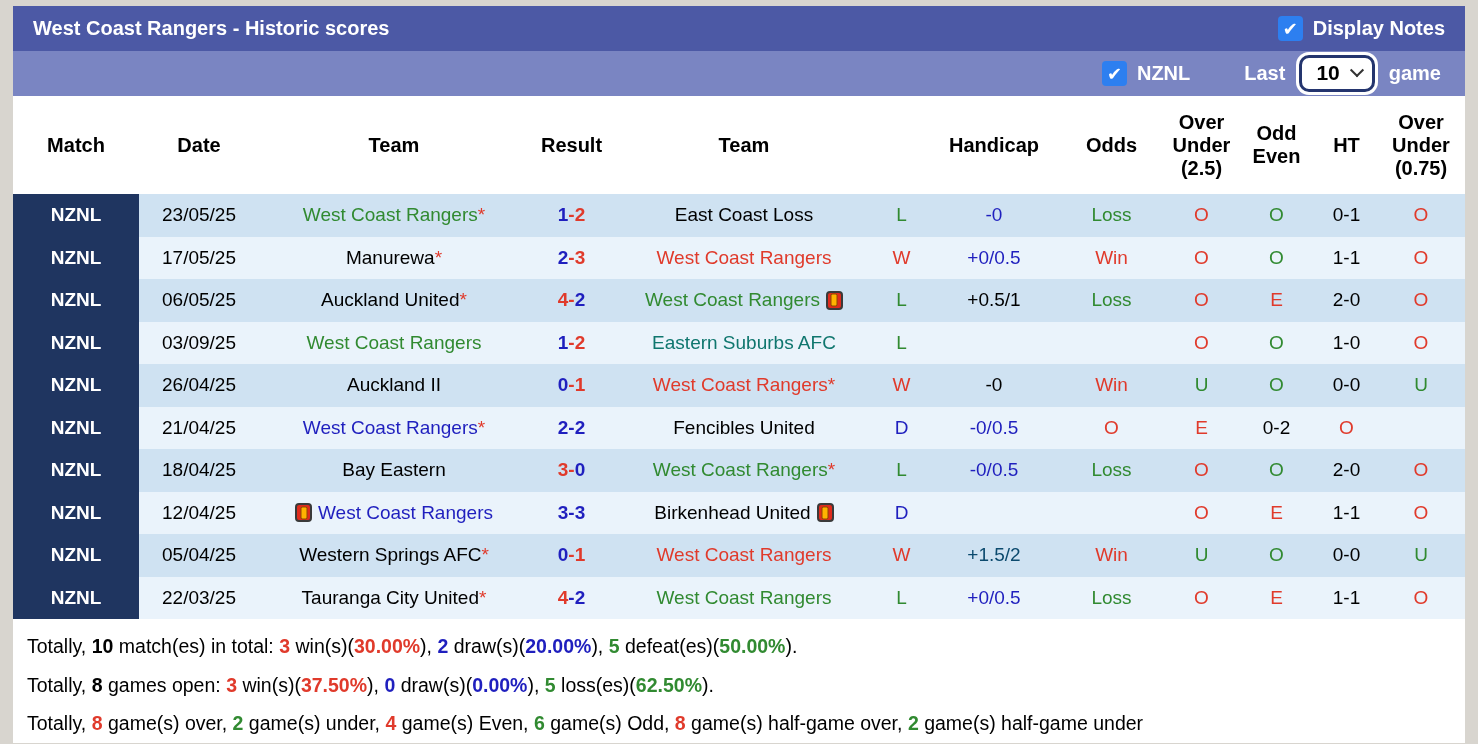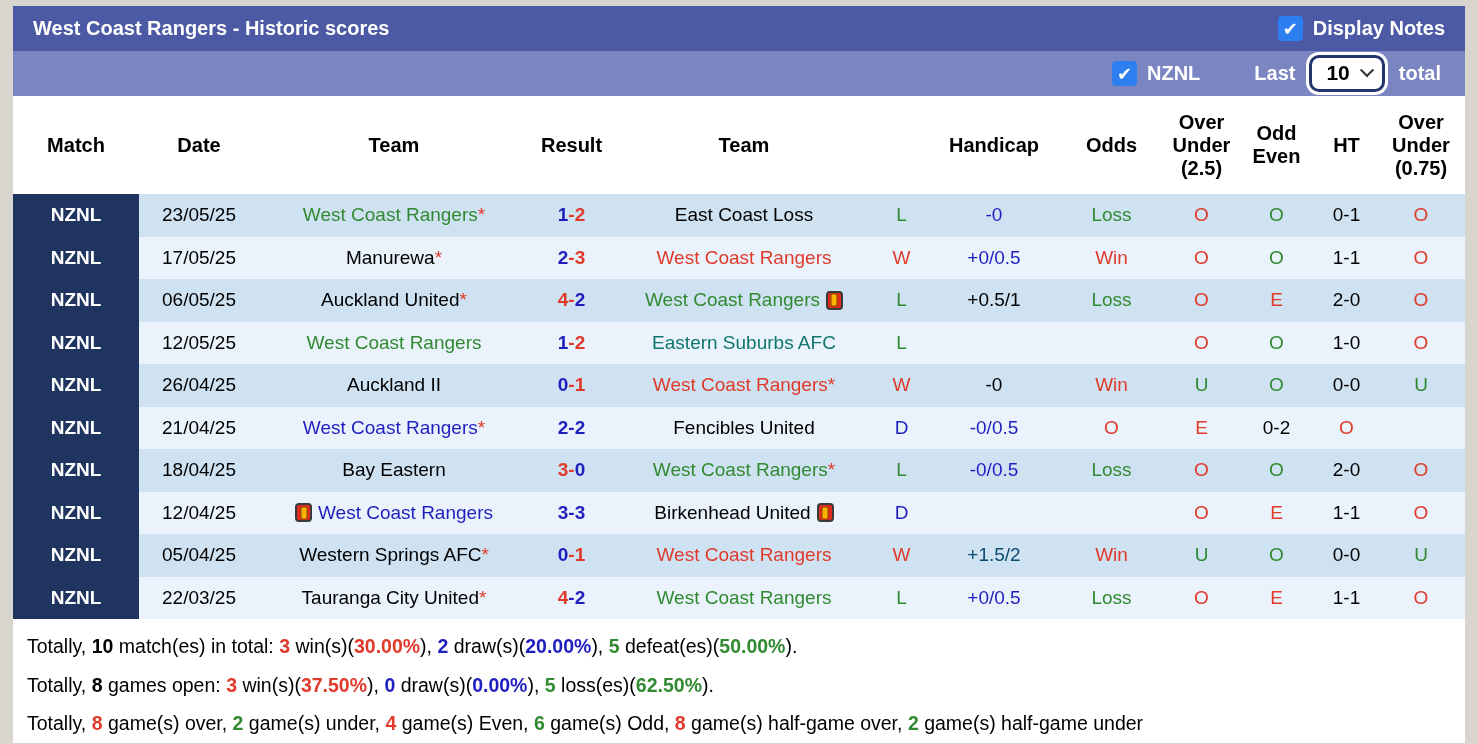--- a/index.html
+++ b/index.html
@@ -85,21 +85,21 @@
     <span class="bar-check-row">
       <span class="cb" style="background: rgb(45, 127, 240);"></span>
       <span>NZNL</span>
     </span>
     <span style="width:26px"></span>
     <span>Last</span>
     <span class="sel">
       <span>10</span>
       <span class="chev"></span>
     </span>
-    <span>total</span>
+    <span>game</span>
   </div>
 
   <div class="grid thead">
       <div class="th">
         <div>Match</div>
       </div>
       <div class="th">
         <div>Date</div>
       </div>
       <div class="th">
@@ -202,21 +202,21 @@
         <div class="cell" style="color: rgb(49, 138, 49);">L</div>
         <div class="cell" style="color: rgb(0, 0, 0);">+0.5/1</div>
         <div class="cell" style="color: rgb(49, 138, 49);">Loss</div>
         <div class="cell" style="color: rgb(224, 58, 43);">O</div>
         <div class="cell" style="color: rgb(224, 58, 43);">E</div>
         <div class="cell">2-0</div>
         <div class="cell" style="color: rgb(224, 58, 43);">O</div>
       </div>
       <div class="grid row" style="background: rgb(234, 243, 251);">
         <div class="cell league-cell" style="background: rgb(31, 53, 96);">NZNL</div>
-        <div class="cell">12/05/25</div>
+        <div class="cell">03/09/25</div>
         <div class="cell team-cell">
           <span style="color: rgb(49, 138, 49);">West Coast Rangers</span>
         </div>
         <div class="cell result-cell">
           <span style="color: rgb(31, 31, 190);">1</span>
           <span style="color: rgb(224, 58, 43);">-</span>
           <span style="color: rgb(224, 58, 43);">2</span>
         </div>
         <div class="cell team-cell">
           <span style="color: #0f766e;">Eastern Suburbs AFC</span>

